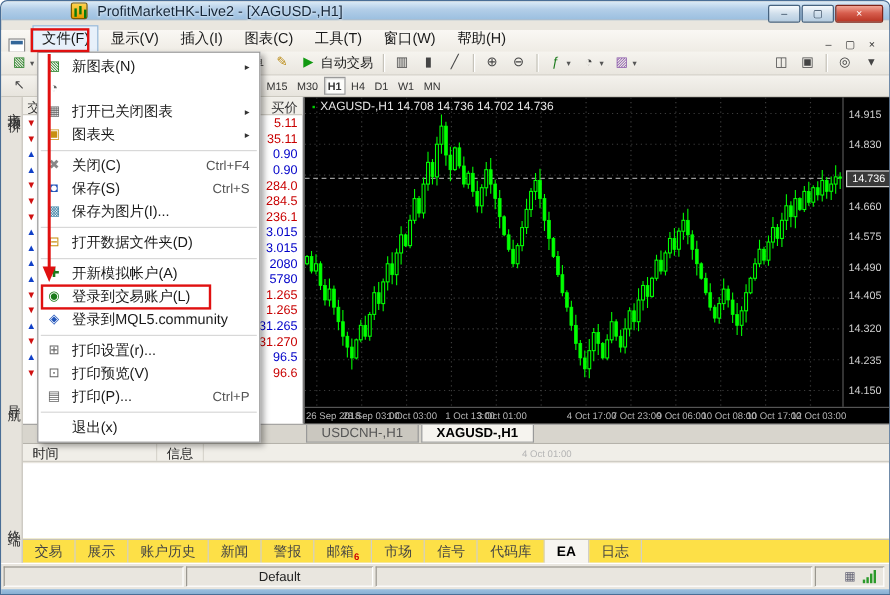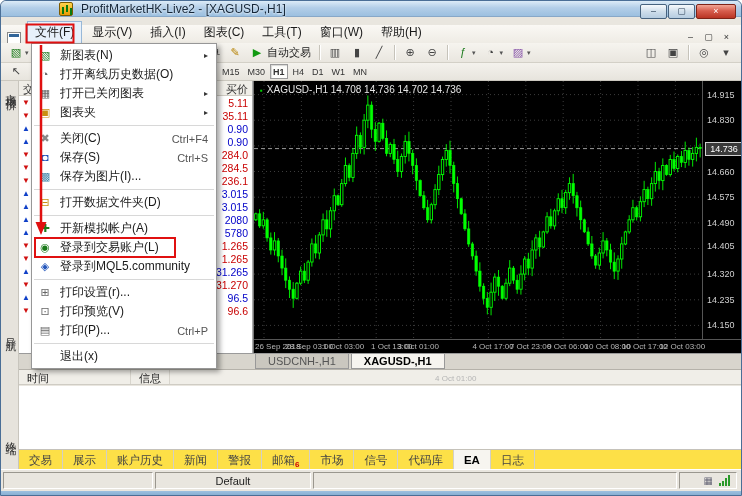--- a/index.html
+++ b/index.html
@@ -698,21 +698,20 @@
   <div id="bottom-frame"></div>
 
   <div id="file-menu">
       <div class="mi">
         <span class="mi-ic" style="color: rgb(27, 122, 27);">▧</span>
         <span class="mi-label">新图表(N)</span>
         <span class="mi-sub">▸</span>
       </div>
       <div class="mi">
         <span class="mi-ic" style="color: rgb(102, 102, 102);">◔</span>
-        <span class="mi-label">打开离线历史数据(O)</span>
       </div>
       <div class="mi">
         <span class="mi-ic" style="color: rgb(102, 102, 102);">▦</span>
         <span class="mi-label">打开已关闭图表</span>
         <span class="mi-sub">▸</span>
       </div>
       <div class="mi">
         <span class="mi-ic" style="color: rgb(200, 144, 16);">▣</span>
         <span class="mi-label">图表夹</span>
         <span class="mi-sub">▸</span>

